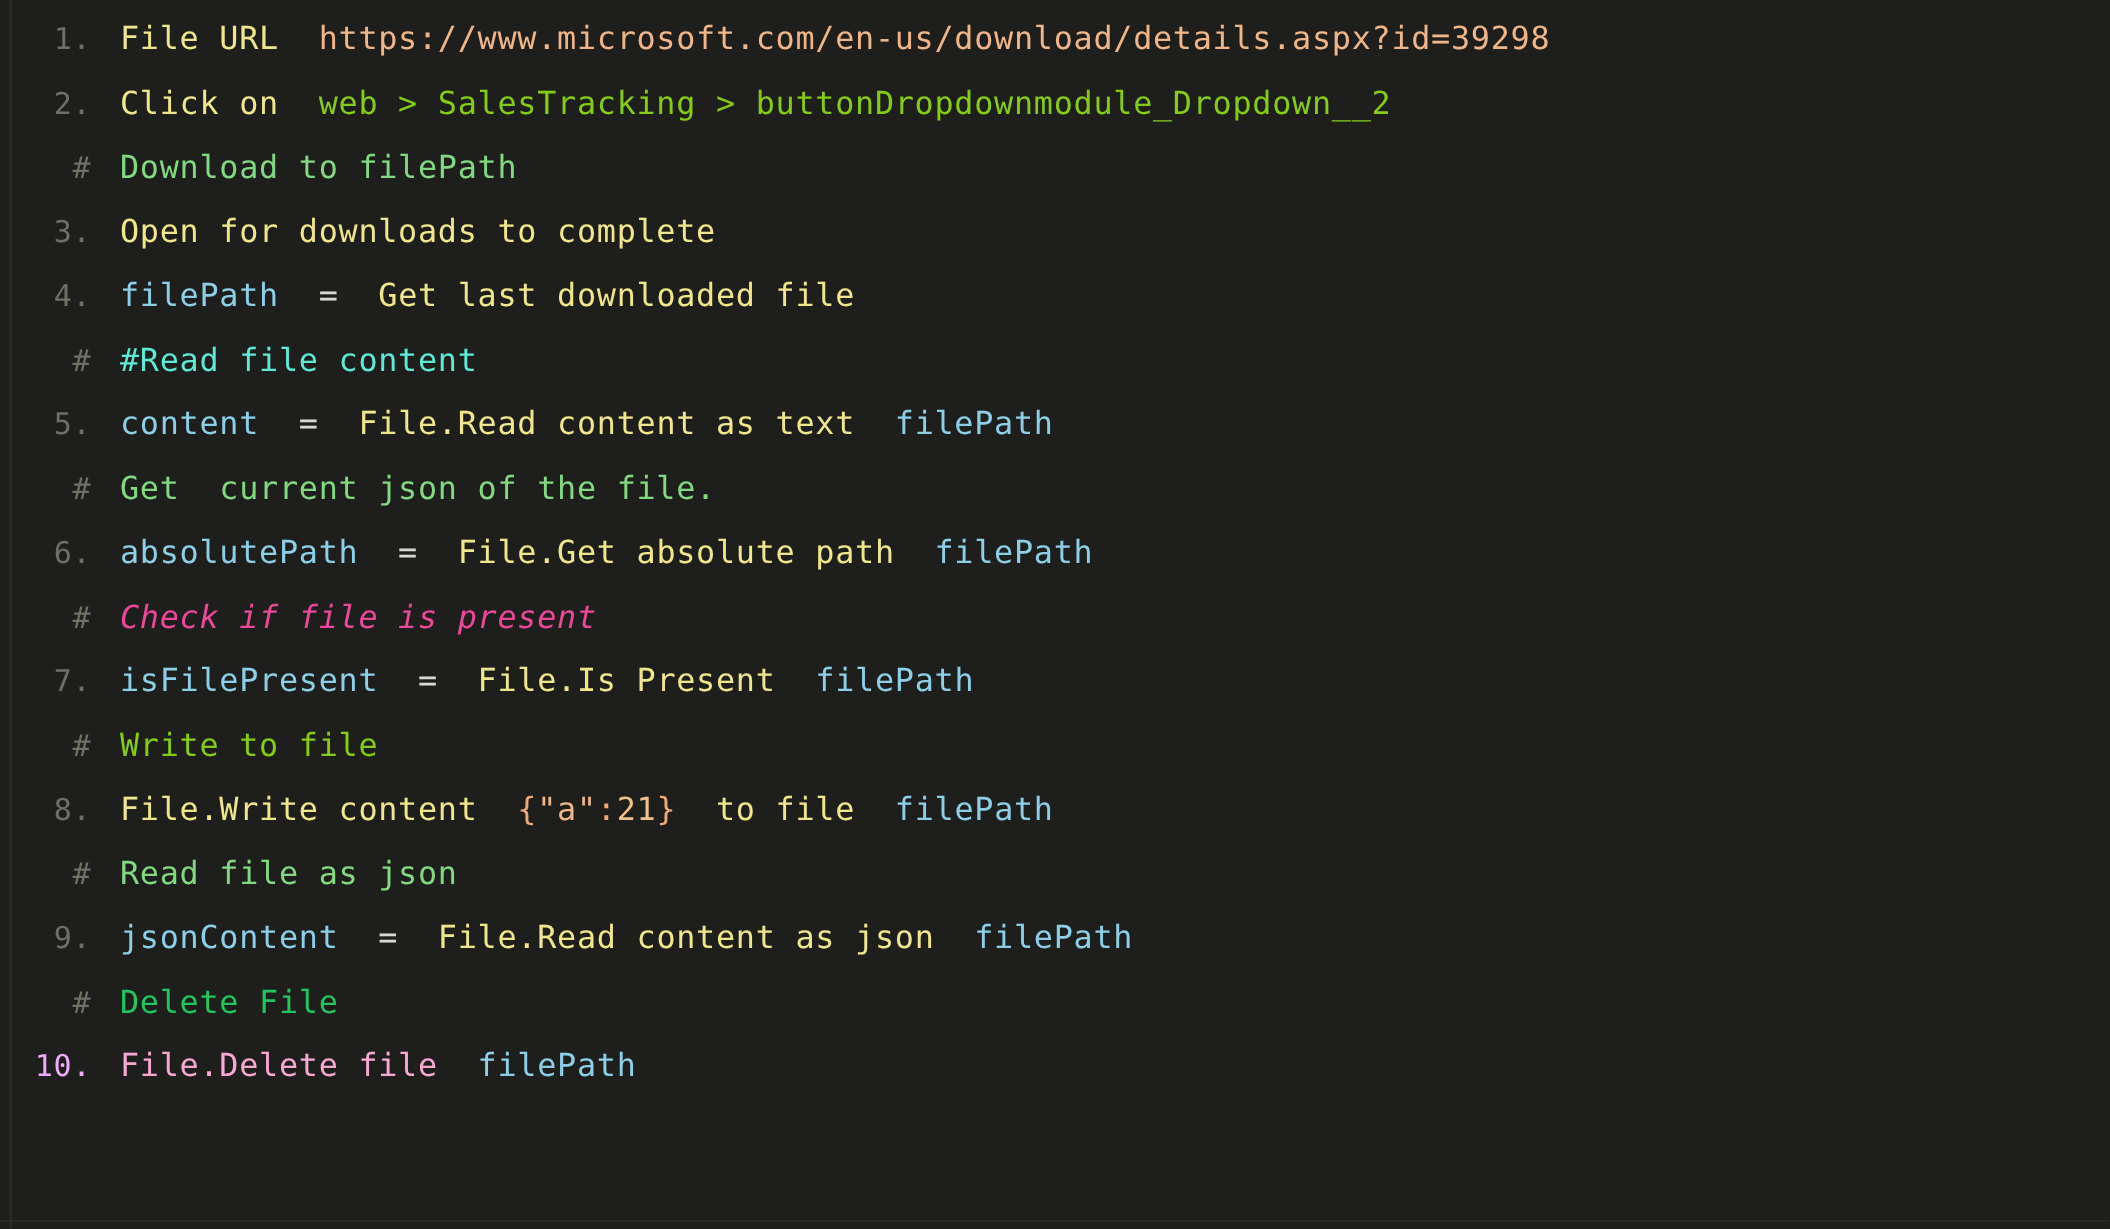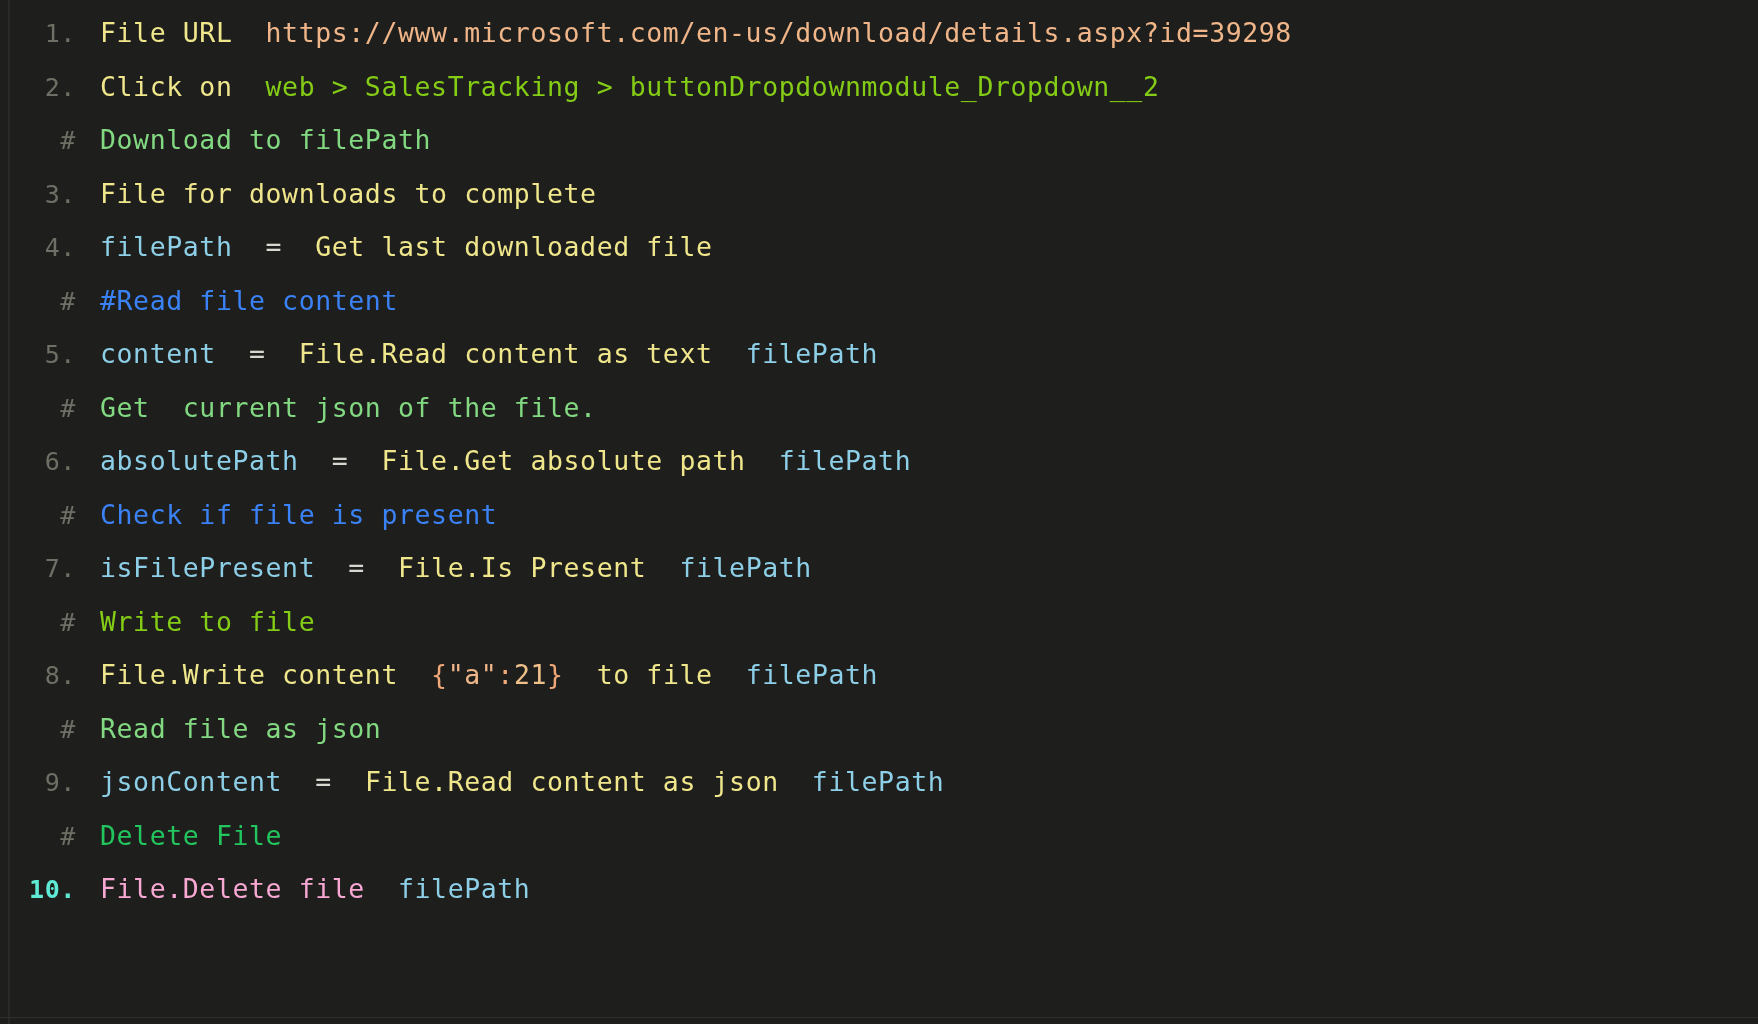--- a/index.html
+++ b/index.html
@@ -85,31 +85,31 @@
 <body>
 
 <div id="screen">
 
   <div id="left-rule"></div>
 
   <div id="code-lines">
       <div class="code-line"><span class="gutter" style="color: rgb(110, 112, 102);">1.</span><span class="line-body"><span class="tok" style="color: rgb(240, 230, 140);">File URL</span><span class="tok" style="color: rgb(216, 216, 208);">  </span><span class="tok" style="color: rgb(240, 182, 138);">https://www.microsoft.com/en-us/download/details.aspx?id=39298</span></span></div>
       <div class="code-line"><span class="gutter" style="color: rgb(110, 112, 102);">2.</span><span class="line-body"><span class="tok" style="color: rgb(240, 230, 140);">Click on</span><span class="tok" style="color: rgb(216, 216, 208);">  </span><span class="tok" style="color: #84cc16;">web &gt; SalesTracking &gt; buttonDropdownmodule_Dropdown__2</span></span></div>
       <div class="code-line"><span class="gutter" style="color: rgb(110, 112, 102);">#</span><span class="line-body"><span class="tok" style="color: rgb(130, 217, 130);">Download to filePath</span></span></div>
-      <div class="code-line"><span class="gutter" style="color: rgb(110, 112, 102);">3.</span><span class="line-body"><span class="tok" style="color: rgb(240, 230, 140);">File for downloads to complete</span></span></div>
+      <div class="code-line"><span class="gutter" style="color: rgb(110, 112, 102);">3.</span><span class="line-body"><span class="tok" style="color: rgb(240, 230, 140);">Open for downloads to complete</span></span></div>
       <div class="code-line"><span class="gutter" style="color: rgb(110, 112, 102);">4.</span><span class="line-body"><span class="tok" style="color: rgb(142, 207, 232);">filePath</span><span class="tok" style="color: rgb(216, 216, 208);">  </span><span class="tok" style="color: rgb(216, 216, 208);">=</span><span class="tok" style="color: rgb(216, 216, 208);">  </span><span class="tok" style="color: rgb(240, 230, 140);">Get last downloaded file</span></span></div>
-      <div class="code-line"><span class="gutter" style="color: rgb(110, 112, 102);">#</span><span class="line-body"><span class="tok" style="color: #3b82f6; text-align: center;">#Read file content</span></span></div>
+      <div class="code-line"><span class="gutter" style="color: rgb(110, 112, 102);">#</span><span class="line-body"><span class="tok" style="color: #5eead4; text-align: center;">#Read file content</span></span></div>
       <div class="code-line"><span class="gutter" style="color: rgb(110, 112, 102);">5.</span><span class="line-body"><span class="tok" style="color: rgb(142, 207, 232);">content</span><span class="tok" style="color: rgb(216, 216, 208);">  </span><span class="tok" style="color: rgb(216, 216, 208);">=</span><span class="tok" style="color: rgb(216, 216, 208);">  </span><span class="tok" style="color: rgb(240, 230, 140);">File.Read content as text</span><span class="tok" style="color: rgb(216, 216, 208);">  </span><span class="tok" style="color: rgb(142, 207, 232);">filePath</span></span></div>
       <div class="code-line"><span class="gutter" style="color: rgb(110, 112, 102);">#</span><span class="line-body"><span class="tok" style="color: rgb(130, 217, 130);">Get  current json of the file.</span></span></div>
       <div class="code-line"><span class="gutter" style="color: rgb(110, 112, 102);">6.</span><span class="line-body"><span class="tok" style="color: rgb(142, 207, 232);">absolutePath</span><span class="tok" style="color: rgb(216, 216, 208);">  </span><span class="tok" style="color: rgb(216, 216, 208);">=</span><span class="tok" style="color: rgb(216, 216, 208);">  </span><span class="tok" style="color: rgb(240, 230, 140);">File.Get absolute path</span><span class="tok" style="color: rgb(216, 216, 208);">  </span><span class="tok" style="color: rgb(142, 207, 232);">filePath</span></span></div>
-      <div class="code-line"><span class="gutter" style="color: rgb(110, 112, 102);">#</span><span class="line-body"><span class="tok" style="color: #3b82f6;">Check if file is present</span></span></div>
+      <div class="code-line"><span class="gutter" style="color: rgb(110, 112, 102);">#</span><span class="line-body"><span class="tok" style="color: #ec4899; font-style: italic;">Check if file is present</span></span></div>
       <div class="code-line"><span class="gutter" style="color: rgb(110, 112, 102);">7.</span><span class="line-body"><span class="tok" style="color: rgb(142, 207, 232);">isFilePresent</span><span class="tok" style="color: rgb(216, 216, 208);">  </span><span class="tok" style="color: rgb(216, 216, 208);">=</span><span class="tok" style="color: rgb(216, 216, 208);">  </span><span class="tok" style="color: rgb(240, 230, 140);">File.Is Present</span><span class="tok" style="color: rgb(216, 216, 208);">  </span><span class="tok" style="color: rgb(142, 207, 232);">filePath</span></span></div>
       <div class="code-line"><span class="gutter" style="color: rgb(110, 112, 102);">#</span><span class="line-body"><span class="tok" style="color: #84cc16;">Write to file</span></span></div>
       <div class="code-line"><span class="gutter" style="color: rgb(110, 112, 102);">8.</span><span class="line-body"><span class="tok" style="color: rgb(240, 230, 140);">File.Write content</span><span class="tok" style="color: rgb(216, 216, 208);">  </span><span class="tok" style="color: rgb(240, 168, 120);">{</span><span class="tok" style="color: rgb(240, 182, 138);">"a"</span><span class="tok" style="color: rgb(240, 168, 120);">:</span><span class="tok" style="color: rgb(240, 192, 138);">21</span><span class="tok" style="color: rgb(240, 168, 120);">}</span><span class="tok" style="color: rgb(216, 216, 208);">  </span><span class="tok" style="color: rgb(240, 230, 140);">to file</span><span class="tok" style="color: rgb(216, 216, 208);">  </span><span class="tok" style="color: rgb(142, 207, 232);">filePath</span></span></div>
       <div class="code-line"><span class="gutter" style="color: rgb(110, 112, 102);">#</span><span class="line-body"><span class="tok" style="color: rgb(130, 217, 130);">Read file as json</span></span></div>
       <div class="code-line"><span class="gutter" style="color: rgb(110, 112, 102);">9.</span><span class="line-body"><span class="tok" style="color: rgb(142, 207, 232);">jsonContent</span><span class="tok" style="color: rgb(216, 216, 208);">  </span><span class="tok" style="color: rgb(216, 216, 208);">=</span><span class="tok" style="color: rgb(216, 216, 208);">  </span><span class="tok" style="color: rgb(240, 230, 140);">File.Read content as json</span><span class="tok" style="color: rgb(216, 216, 208);">  </span><span class="tok" style="color: rgb(142, 207, 232);">filePath</span></span></div>
       <div class="code-line"><span class="gutter" style="color: rgb(110, 112, 102);">#</span><span class="line-body"><span class="tok" style="color: #22c55e;">Delete File</span></span></div>
-      <div class="code-line"><span class="gutter" style="color: #5eead4; font-weight: bold;">10.</span><span class="line-body"><span class="tok" style="color: #f9a8d4;">File.Delete file</span><span class="tok" style="color: rgb(216, 216, 208);">  </span><span class="tok" style="color: rgb(142, 207, 232);">filePath</span></span></div>
+      <div class="code-line"><span class="gutter" style="color: #f0abfc;">10.</span><span class="line-body"><span class="tok" style="color: #f9a8d4;">File.Delete file</span><span class="tok" style="color: rgb(216, 216, 208);">  </span><span class="tok" style="color: rgb(142, 207, 232);">filePath</span></span></div>
     </div>
 
   <div id="bottom-rule"></div>
 
 </div>
 
 </body></html>

